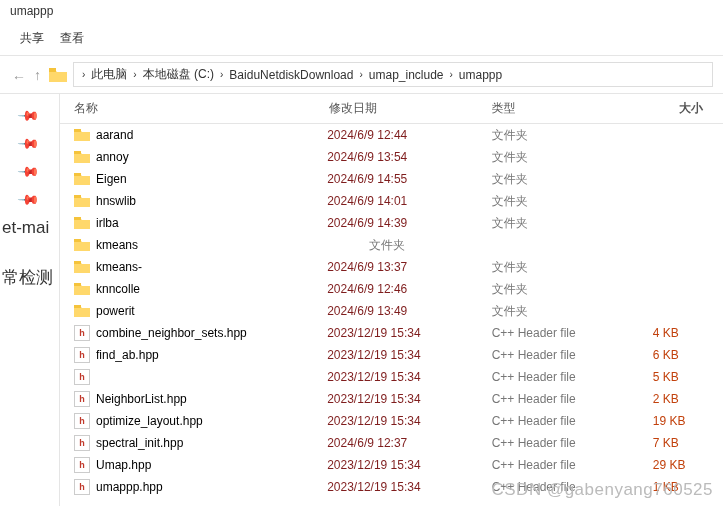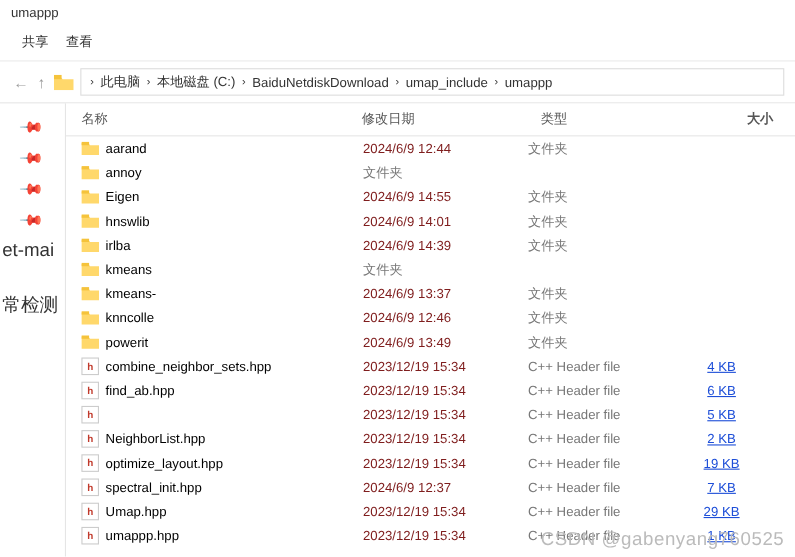--- a/index.html
+++ b/index.html
@@ -17,25 +17,25 @@
 .main { display: flex; height: calc(100% - 90px); }
 .left { width: 60px; border-right: 1px solid #e5e5e5; padding-top: 8px; }
 .pin { color: #88a; font-size: 14px; padding: 6px 20px; transform: rotate(45deg); display: inline-block; }
 .left-item { padding: 4px 2px; color: #333; font-size: 17px; text-align: left; overflow: hidden; white-space: nowrap; }
 .content { flex: 1; overflow: auto; }
 .headers { display: flex; padding: 6px 0 6px 14px; border-bottom: 1px solid #e5e5e5; color: #555; position: sticky; top: 0; background: #fff; gap: 32px; }
 .col-name { width: 256px; }
 .col-date { width: 150px; }
 .col-type { width: 146px; }
 .col-size { width: 80px; text-align: right; padding-right: 20px; font-weight: bold; }
-.row { display: flex; align-items: center; padding: 2px 0 2px 14px; height: 22px; }
+.row { display: flex; align-items: center; padding: 2px 0 2px 14px; height: 22px; gap: 39px; }
 .cell-name { width: 256px; display: flex; align-items: center; gap: 6px; }
 .cell-date { width: 150px; color: #7f1d1d; }
 .cell-type { width: 146px; color: #777; }
-.cell-size { width: 80px; text-align: center; color: #1d4ed8; padding-right: 20px; text-decoration: underline; }
+.cell-size { width: 80px; text-align: left; color: #c2410c; padding-right: 20px; }
 .icon-folder { width: 16px; height: 16px; }
 .icon-hpp { width: 16px; height: 16px; display: flex; align-items: center; justify-content: center; border: 1px solid #ccc; background: #fff; color: #c0392b; font-weight: bold; font-size: 9px; line-height: 1; }
 .watermark { position: absolute; bottom: 6px; right: 10px; color: #bbb; font-size: 17px; letter-spacing: 0.5px; pointer-events: none; }
 </style>
 </head>
 <body>
 
 <div class="titlebar">umappp</div>
 
 <div class="tabs">
@@ -100,20 +100,21 @@
           <div class="cell-size"></div>
         </div>
         <div class="row">
           <div class="cell-name">
             <span class="icon-folder"><svg viewBox="0 0 16 16">
                 <path d="M0 3h6l2 2h8v9H0z" fill="#ffd86b"></path>
                 <rect x="0" y="2" width="7" height="3" fill="#f5c33b"></rect>
               </svg></span>
             <span>annoy</span>
           </div>
+          <div class="cell-date">2024/6/9 13:54</div>
           <div class="cell-type">文件夹</div>
           <div class="cell-size"></div>
         </div>
         <div class="row">
           <div class="cell-name">
             <span class="icon-folder"><svg viewBox="0 0 16 16">
                 <path d="M0 3h6l2 2h8v9H0z" fill="#ffd86b"></path>
                 <rect x="0" y="2" width="7" height="3" fill="#f5c33b"></rect>
               </svg></span>
             <span>Eigen</span>

